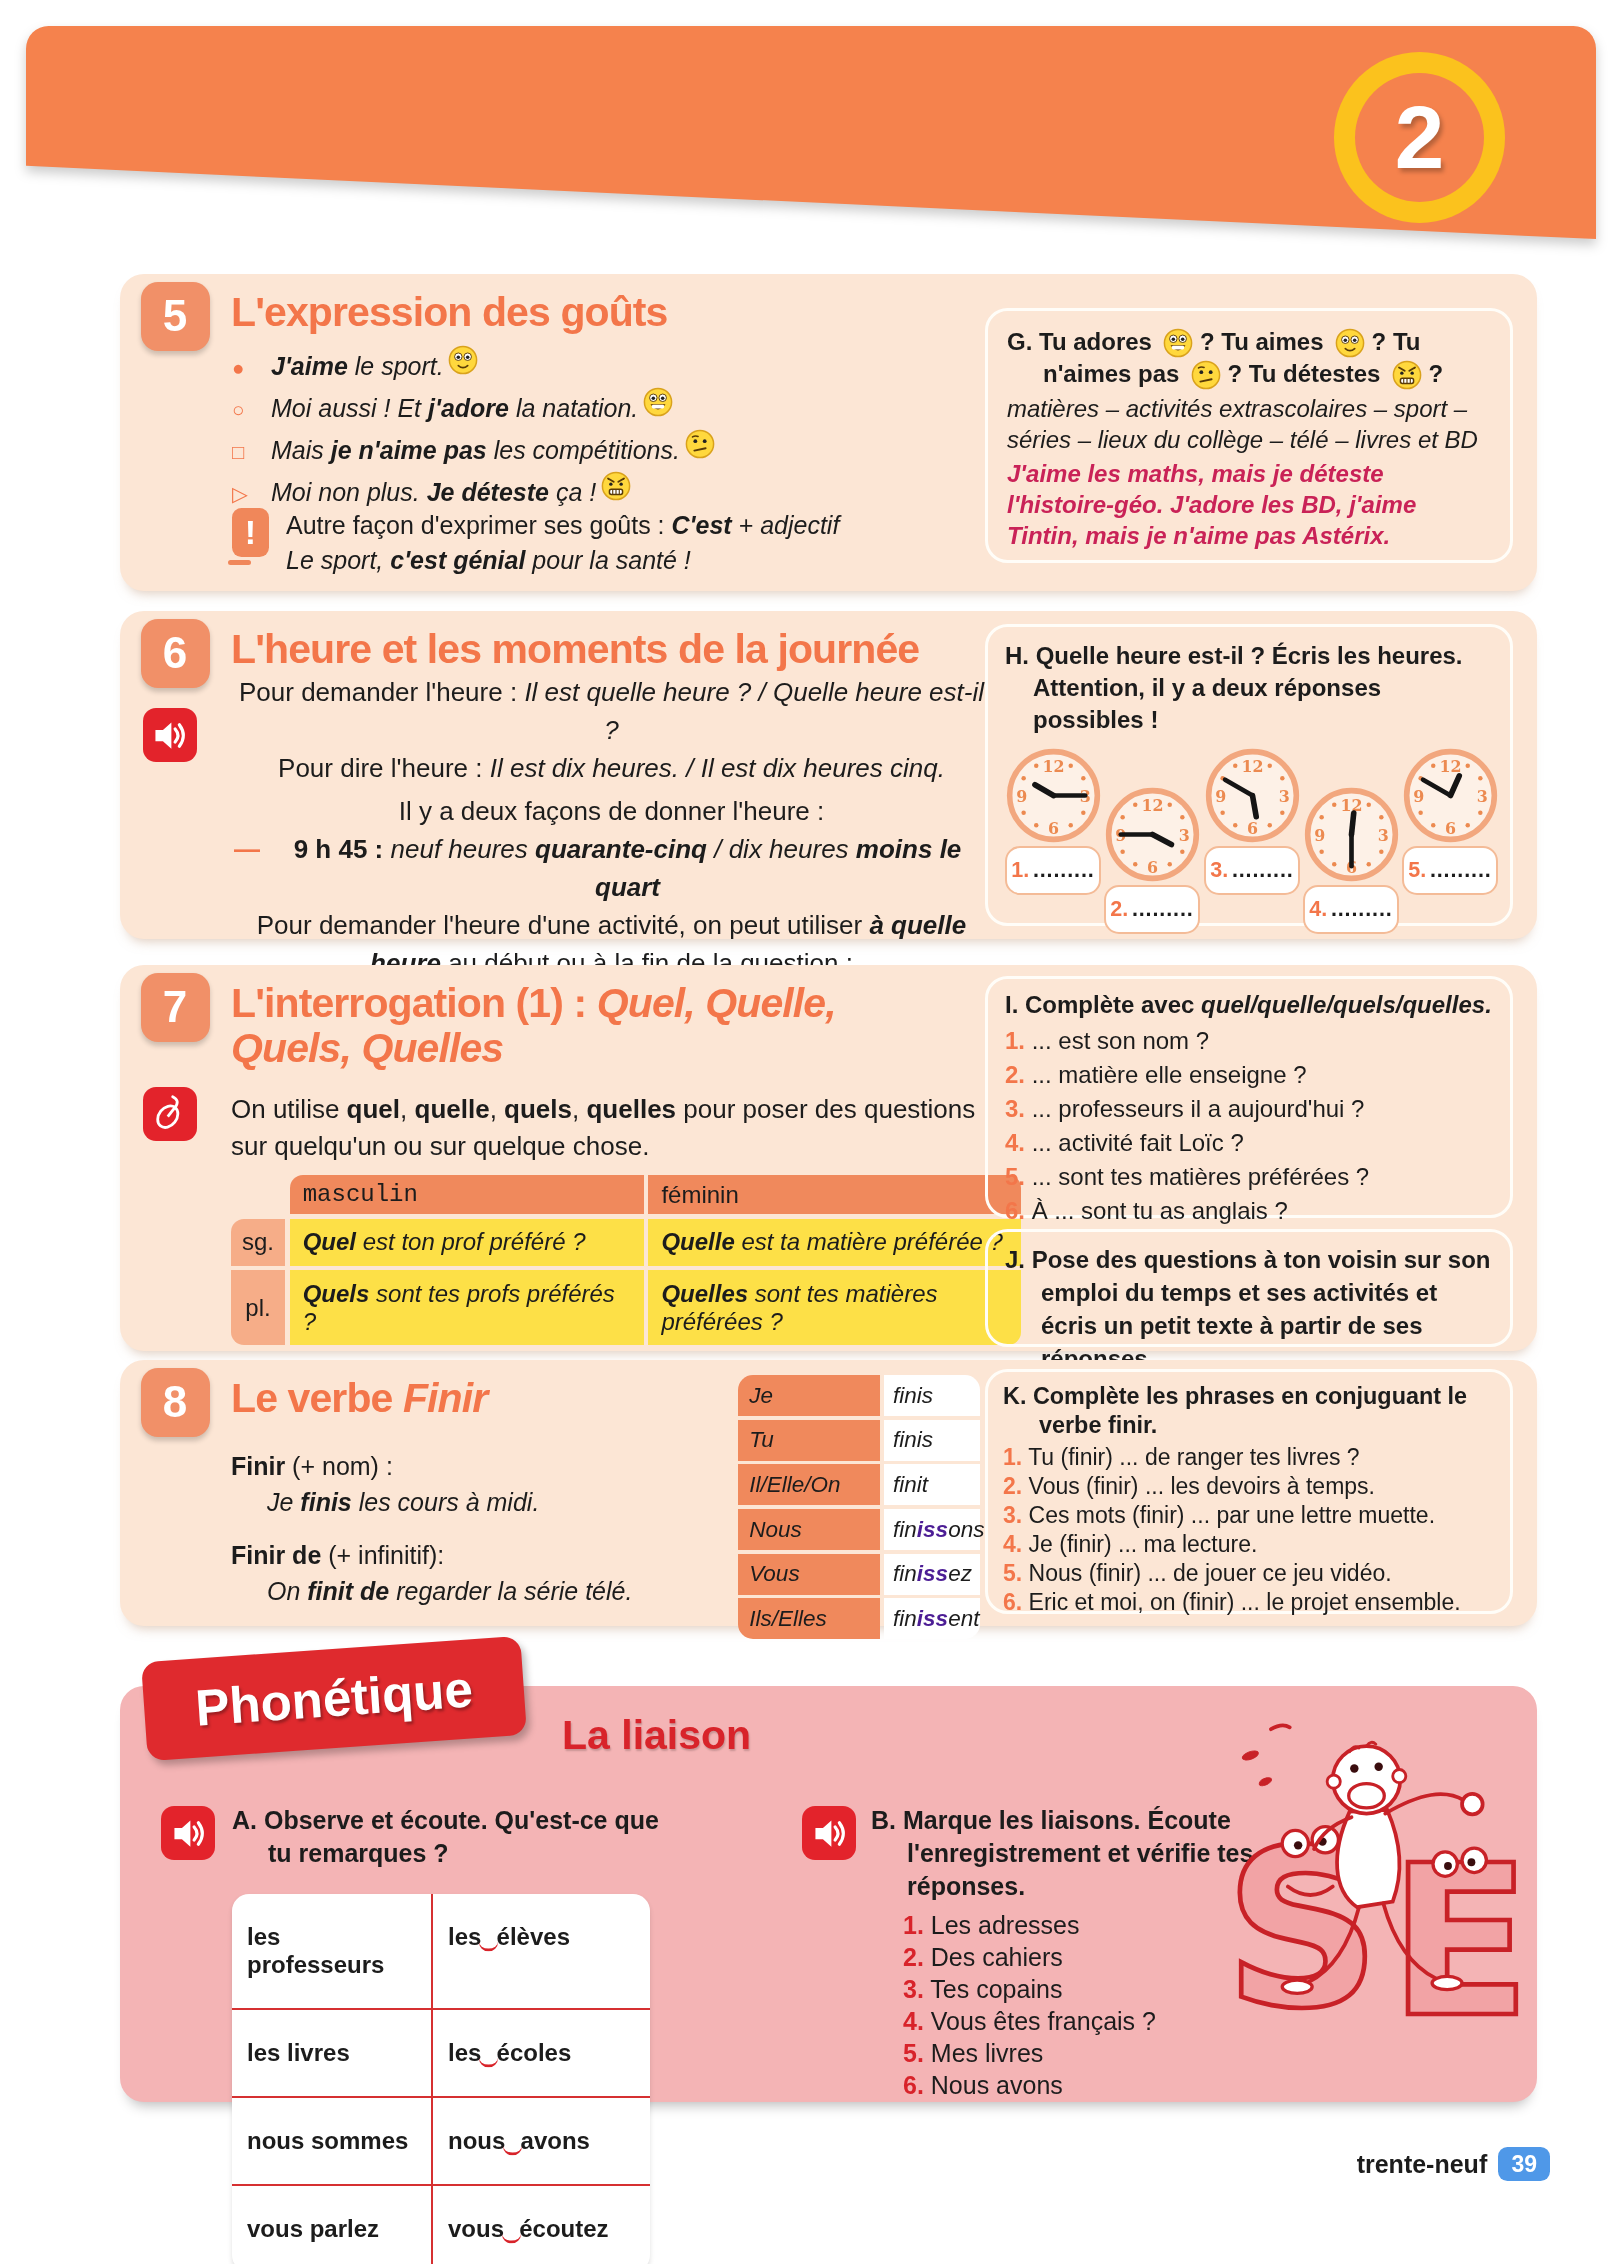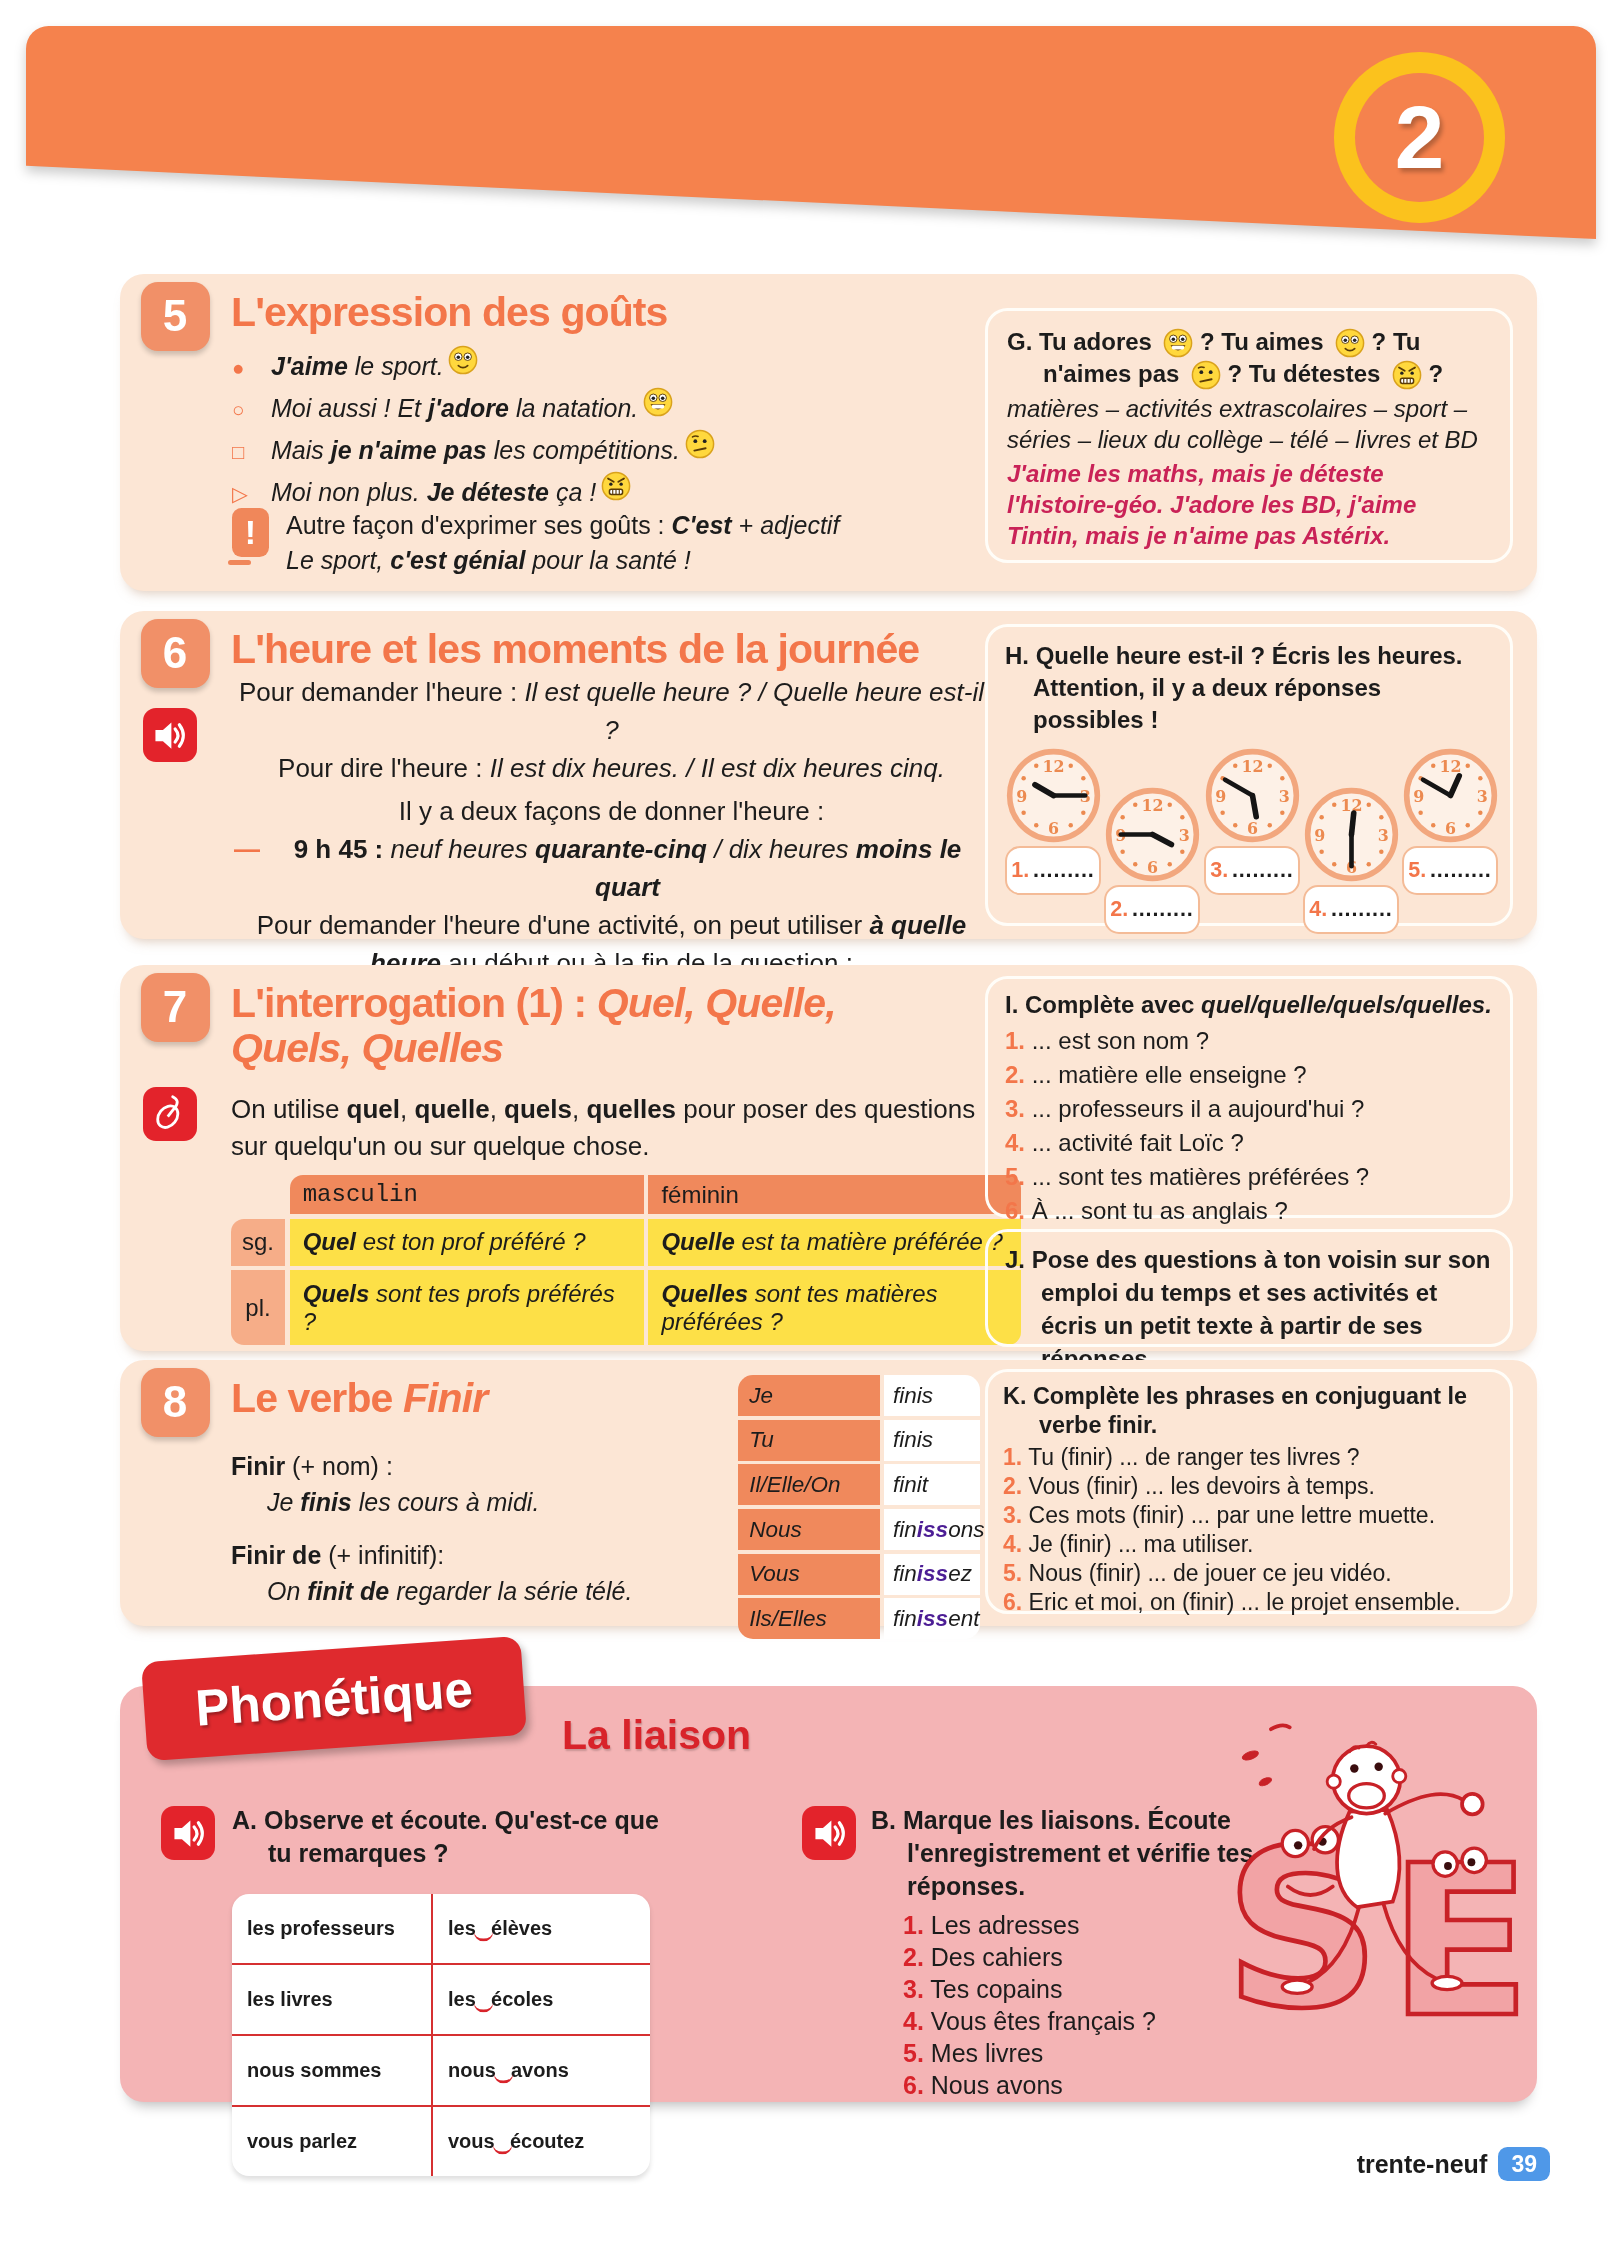--- a/index.html
+++ b/index.html
@@ -110,21 +110,21 @@
         border-radius:17px;transform:rotate(-4deg);display:flex;align-items:center;justify-content:center;
         color:#fff;font-size:51px;font-weight:bold;box-shadow:3.7px 5.6px 7.5px rgba(0,0,0,.25);
         text-shadow:1.9px 2.8px 2.8px rgba(0,0,0,.3);}
   .phhead{position:absolute;left:442px;top:26px;color:#d8232a;font-size:41px;font-weight:bold;
         text-shadow:0.9px 1.9px 1.9px rgba(0,0,0,.18);}
   .phtitle{position:absolute;font-weight:bold;font-size:25px;line-height:33px;}
   .ltab{position:absolute;left:112px;top:208px;width:418px;background:#fff;border-radius:17px;
         overflow:hidden;box-shadow:0 3.7px 5.6px rgba(0,0,0,.12);}
   .lrow{display:grid;grid-template-columns:199px 219px;border-top:2.3px solid #d63031;}
   .lrow.first{border-top:none;}
-  .lcell{padding:23px 15px;font-weight:bold;font-size:20px;}
+  .lcell{padding:29px 15px;font-weight:bold;font-size:24px;}
   .lcell.rgt{border-left:2.3px solid #d63031;}
   .arc{display:inline-block;width:19px;height:11.2px;border-bottom:3.7px solid #d8232a;
         border-radius:0 0 13px 13px;margin:0 -1.9px;transform:translateY(6.6px);}
   .blist{position:absolute;left:783px;top:223px;font-size:25px;line-height:32px;}
   .illo{position:absolute;right:13px;top:17px;width:315px;height:384px;}
 
   
   .footer{position:absolute;top:2147px;right:73px;display:flex;align-items:center;gap:11.2px;}
   .fword{font-weight:bold;font-size:25px;}
   .pagebadge{background:#4f98e8;color:#fff;font-weight:bold;font-size:23px;
@@ -468,21 +468,21 @@
       <div class="p bot">Ils/Elles</div>
         <div class="v bot"><span class="seg-i">fin</span><span class="seg-issr">iss</span><span class="seg-i">ent</span></div>
     </div>
 
     <div class="exbox" style="top:9.4px;height:245px;padding:9.4px 15px;">
       <div class="ktitle hang">K. Complète les phrases en conjuguant le verbe finir.</div>
       <div class="klist">
         <div><span class="o">1.</span> <span>Tu (finir) ... de ranger tes livres ?</span></div>
         <div><span class="o">2.</span> <span>Vous (finir) ... les devoirs à temps.</span></div>
         <div><span class="o">3.</span> <span>Ces mots (finir) ... par une lettre muette.</span></div>
-        <div><span class="o">4.</span> <span>Je (finir) ... ma utiliser.</span></div>
+        <div><span class="o">4.</span> <span>Je (finir) ... ma lecture.</span></div>
         <div><span class="o">5.</span> <span>Nous (finir) ... de jouer ce jeu vidéo.</span></div>
         <div><span class="o">6.</span> <span>Eric et moi, on (finir) ... le projet ensemble.</span></div>
       </div>
     </div>
   </section>
 
   <section class="phon">
     <div class="phbadge">Phonétique</div>
     <div class="phhead">La liaison</div>
 

